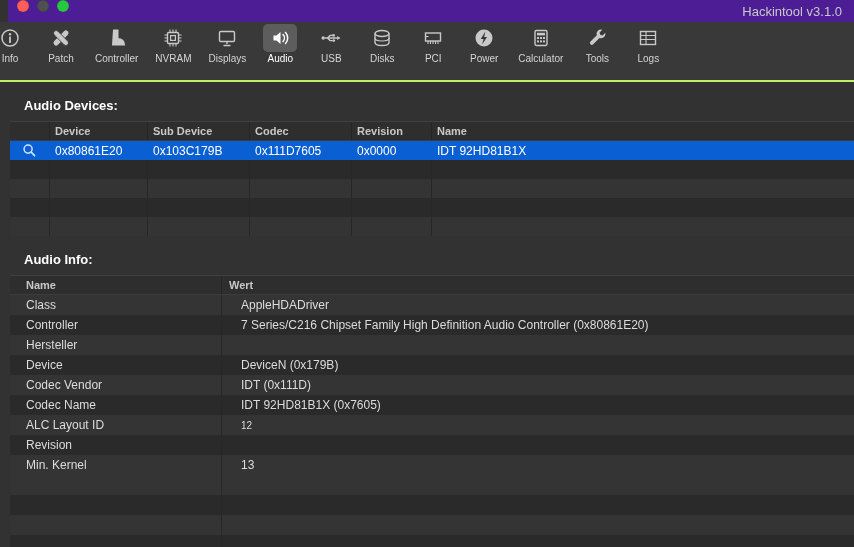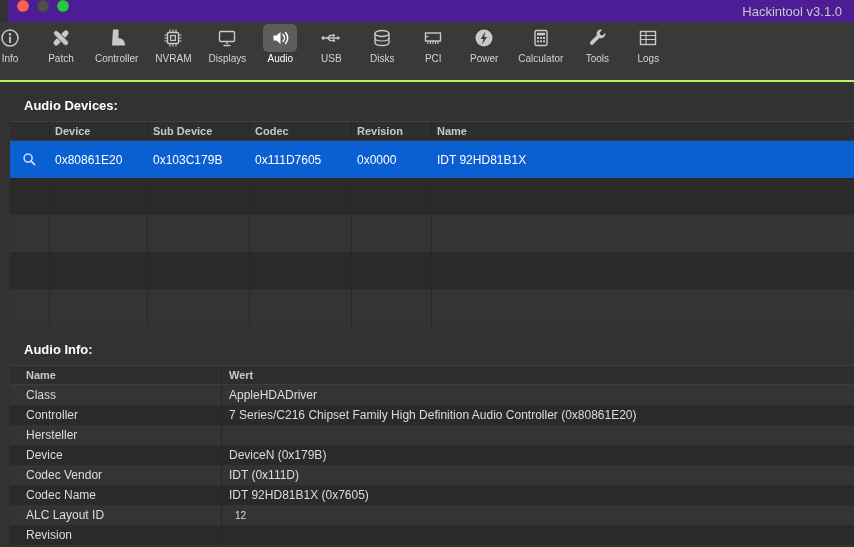--- a/index.html
+++ b/index.html
@@ -26,34 +26,34 @@
   .tlabel{font-size:10px;color:#d4d4d4;margin-top:1px;white-space:nowrap;}
   .tool.selected .tlabel{color:#ffffff;}
   
   .section-label{font-weight:bold;font-size:13px;color:#ffffff;margin:16px 0 8px 24px;}
   .tbl{margin-left:10px;width:844px;font-size:12px;}
   .thead{display:flex;height:20px;background:#2e2e2e;border-top:1px solid #404040;border-bottom:1px solid #3c3c3c;
     align-items:stretch;font-size:11px;font-weight:bold;color:#c8c8c8;box-sizing:border-box;}
   .th{display:flex;align-items:center;padding-left:5px;box-sizing:border-box;}
   .th:not(:last-child){border-right:1px solid #262626;}
   .tr{display:flex;align-items:stretch;}
-  .devices .tr{height:37px;}
-  .info .tr{height:20px;}
+  .devices .tr{height:19px;}
+  .info .tr{height:20px;gap:12px;}
   .alt-dark{background:#2a2a2a;}
   .alt-light{background:#343434;}
   .tr.selected{background:var(--sel,#0a5fd2);color:#ffffff;}
   .td{display:flex;align-items:center;padding-left:5px;box-sizing:border-box;overflow:hidden;white-space:nowrap;}
   .devices .td:not(:last-child){border-right:1px solid #272727;}
   .devices .tr.selected .td{border-right-color:transparent;}
   .td-icon{justify-content:center;padding-left:0;}
   .magnifier{color:var(--mag,#cfe2ff);display:flex;}
   .info .td-name{width:212px;padding-left:16px;border-right:1px solid #272727;flex:none;}
   .info .td-value{flex:1;padding-left:7px;}
   .inline-input{background:transparent;border:none;outline:none;color:#dcdcdc;
-    font-family:"Liberation Sans","DejaVu Sans",sans-serif;font-size:10px;padding:0;margin:6px;width:80px;}
+    font-family:"Liberation Sans","DejaVu Sans",sans-serif;font-size:10px;padding:0;margin:0;width:80px;}
 </style>
 </head>
 <body>
 
 <div class="window">
 
   <div class="titlebar">
     <div class="lights">
       <span class="light" style="background: rgb(255, 95, 87);"></span>
       <span class="light" style="background: rgb(79, 79, 79);"></span>

